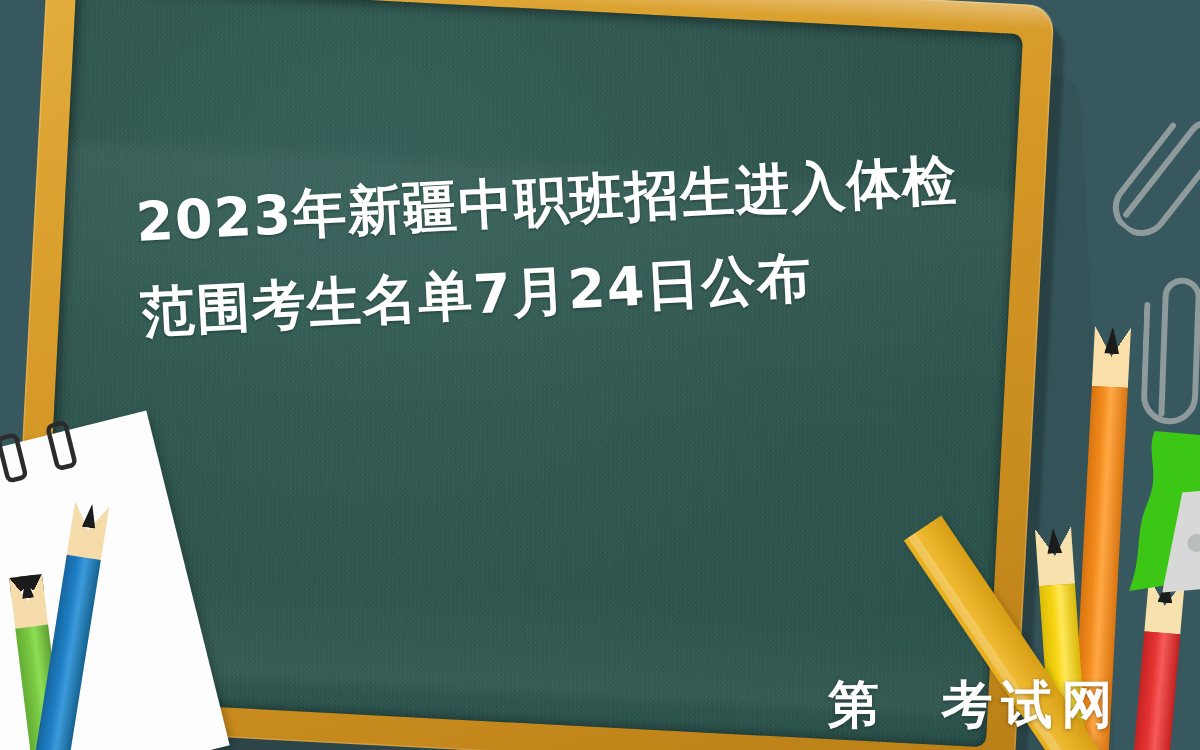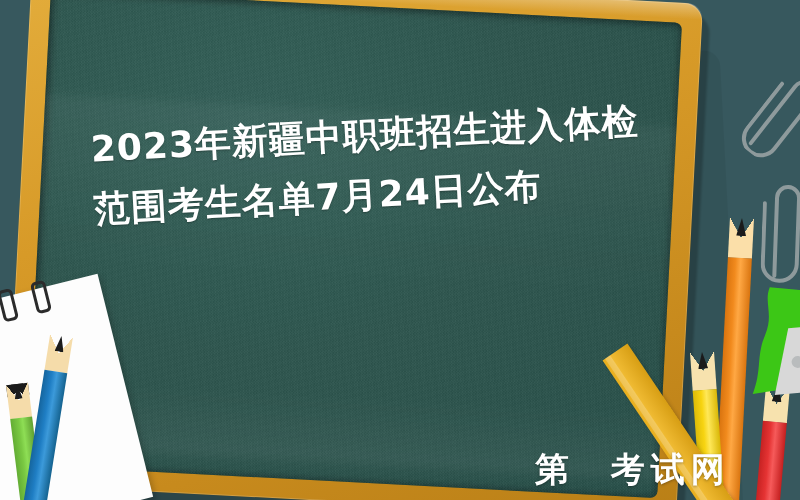--- a/index.html
+++ b/index.html
@@ -107,21 +107,21 @@
   .ruler-hi{position:absolute;left:3px;top:0;width:6px;height:100%;background:rgba(255,255,255,.22);}
 
   
   .sharpener{
     position:absolute;left:756px;top:288px;width:58px;height:112px;
     transform:rotate(8deg);
   }
 
   
   .watermark{
-    position:absolute;left:535px;top:447px;
+    position:absolute;left:552px;top:447px;
     color:#ffffff;font-size:34px;font-weight:700;letter-spacing:6px;
     text-shadow:0 1px 3px rgba(0,0,0,.35);
     font-family:"DejaVu Sans","Liberation Sans",sans-serif;
     white-space:pre;
   }
 </style>
 </head>
 <body>
 
 <div id="stage">

